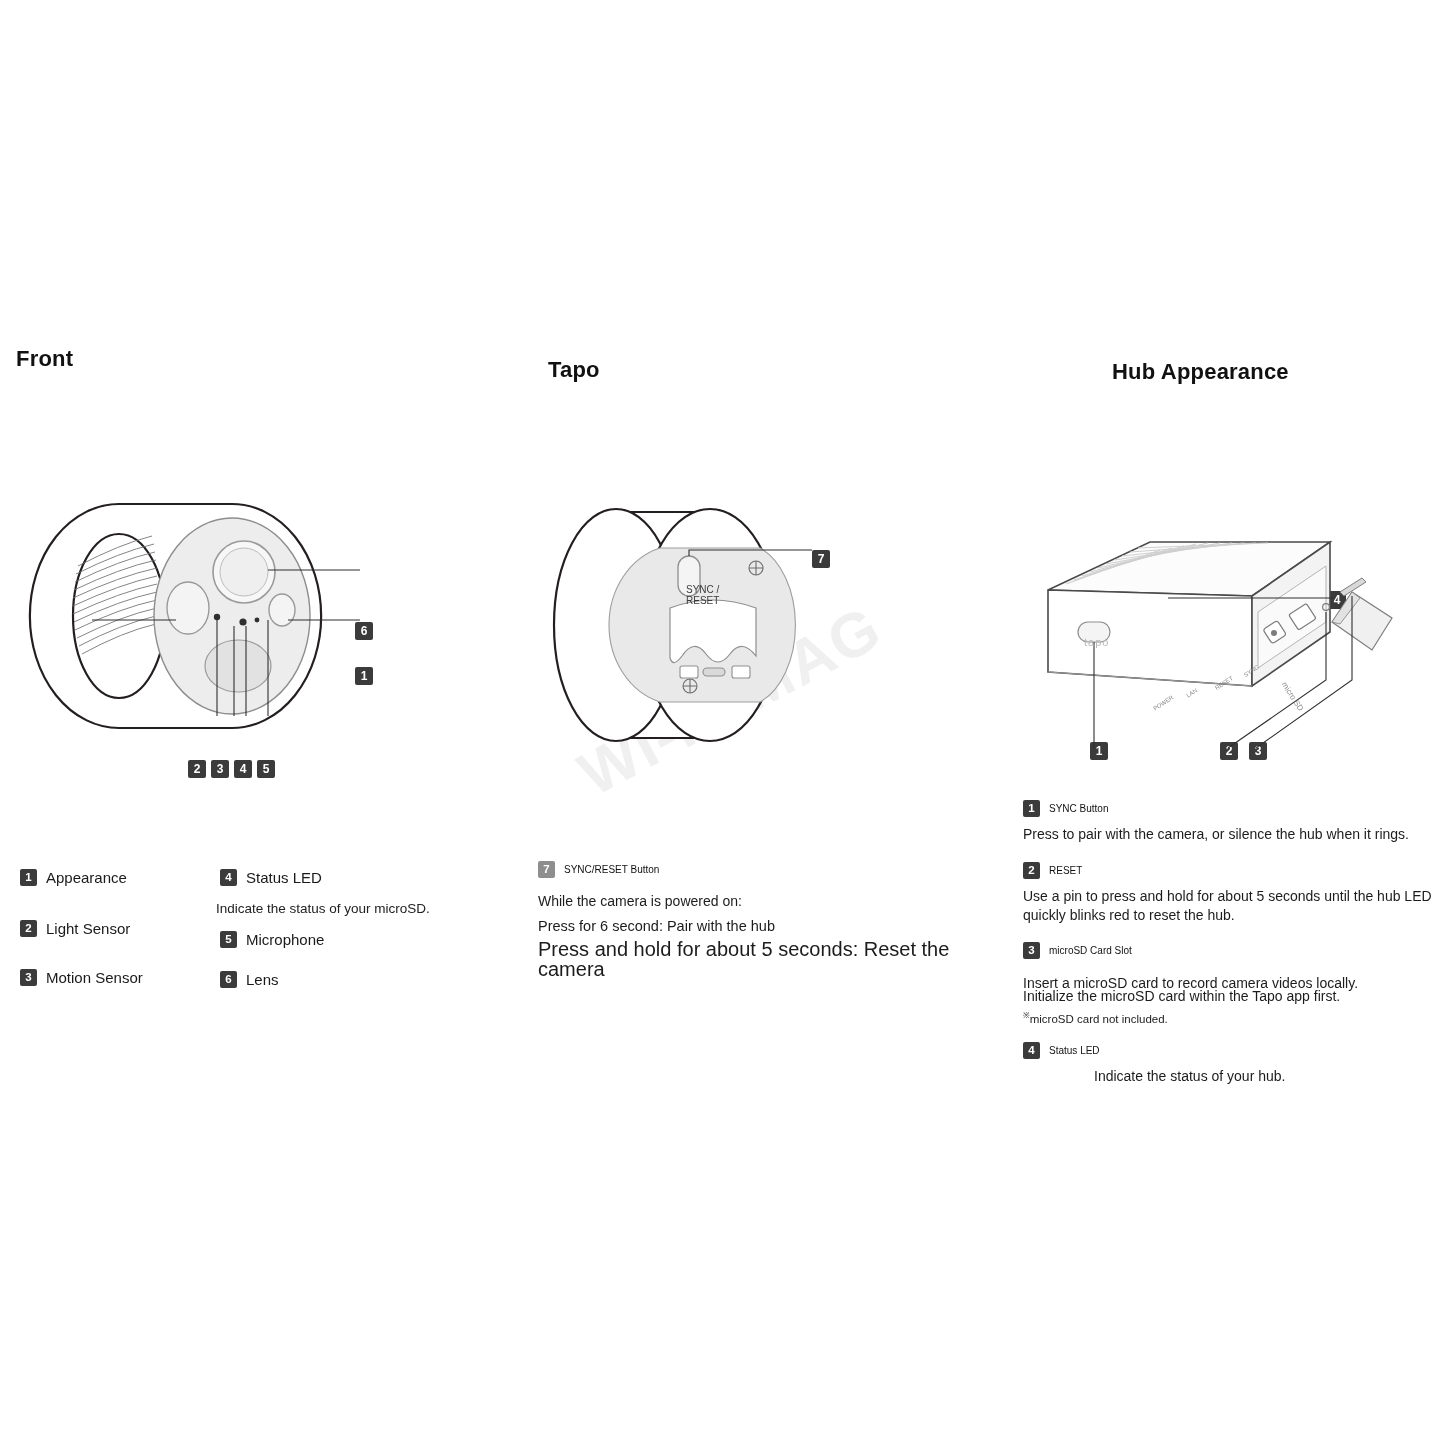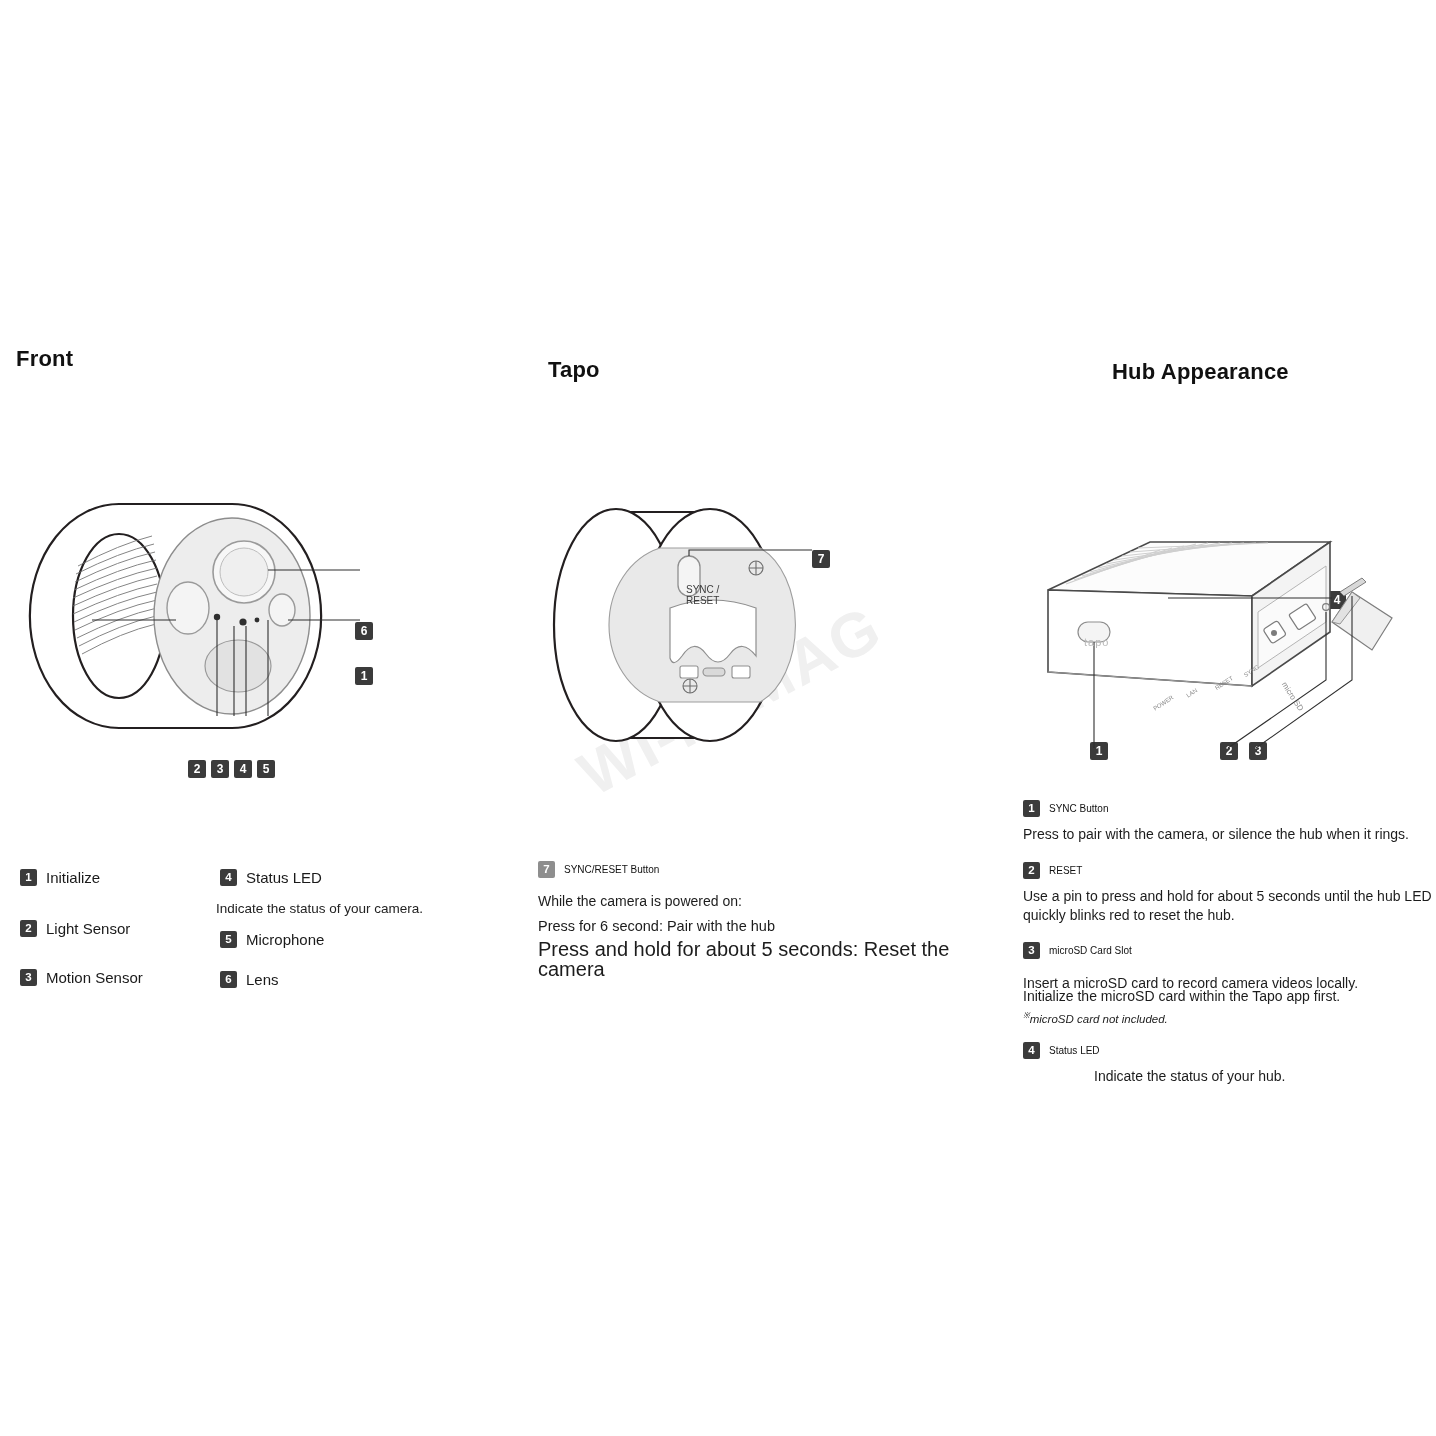--- a/index.html
+++ b/index.html
@@ -105,21 +105,21 @@
     color: #1c1c1c;
   }
   .heading-row {
     position: absolute;
     display: flex;
     align-items: center;
     gap: 9px;
     font-size: 15px;
   }
   .heading-row .h-label { font-weight: normal; color: #111; font-size: 10px; }
-  .footnote { font-size: 11.5px; color: #222; font-style: italic; }
+  .footnote { font-size: 11.5px; color: #222; }
   sup { font-size: 8px; }
 </style>
 </head>
 <body>
 
 <div class="watermark">WI-FI MAG</div>
 
 <div class="section-title" id="title-front">Front</div>
 <div class="section-title" id="title-back">Tapo</div>
 <div class="section-title" id="title-hub">Hub Appearance</div>
@@ -185,36 +185,36 @@
 <div class="badge callout" style="left:355px; top:622px;">6</div>
 <div class="badge callout" style="left:70px;  top:667px;">1</div>
 <div class="badge callout" style="left:355px; top:667px;">1</div>
 <div class="badge callout" style="left:188px; top:760px;">2</div>
 <div class="badge callout" style="left:211px; top:760px;">3</div>
 <div class="badge callout" style="left:234px; top:760px;">4</div>
 <div class="badge callout" style="left:257px; top:760px;">5</div>
 
 <div class="legend-row" style="left:20px; top:869px;">
   <span class="badge">1</span>
-  <span class="legend-label">Initialize</span>
+  <span class="legend-label">Appearance</span>
 </div>
 <div class="legend-row" style="left:20px; top:920px;">
   <span class="badge">2</span>
   <span class="legend-label">Light Sensor</span>
 </div>
 <div class="legend-row" style="left:20px; top:969px;">
   <span class="badge">3</span>
   <span class="legend-label">Motion Sensor</span>
 </div>
 
 <div class="legend-row" style="left:220px; top:869px;">
   <span class="badge">4</span>
   <span class="legend-label">Status LED</span>
 </div>
-<div class="legend-sub" style="left:216px; top:900px; width:300px;">Indicate the status of your camera.</div>
+<div class="legend-sub" style="left:216px; top:900px; width:300px;">Indicate the status of your microSD.</div>
 
 <div class="legend-row" style="left:220px; top:931px;">
   <span class="badge">5</span>
   <span class="legend-label">Microphone</span>
 </div>
 <div class="legend-row" style="left:220px; top:971px;">
   <span class="badge">6</span>
   <span class="legend-label">Lens</span>
 </div>
 

